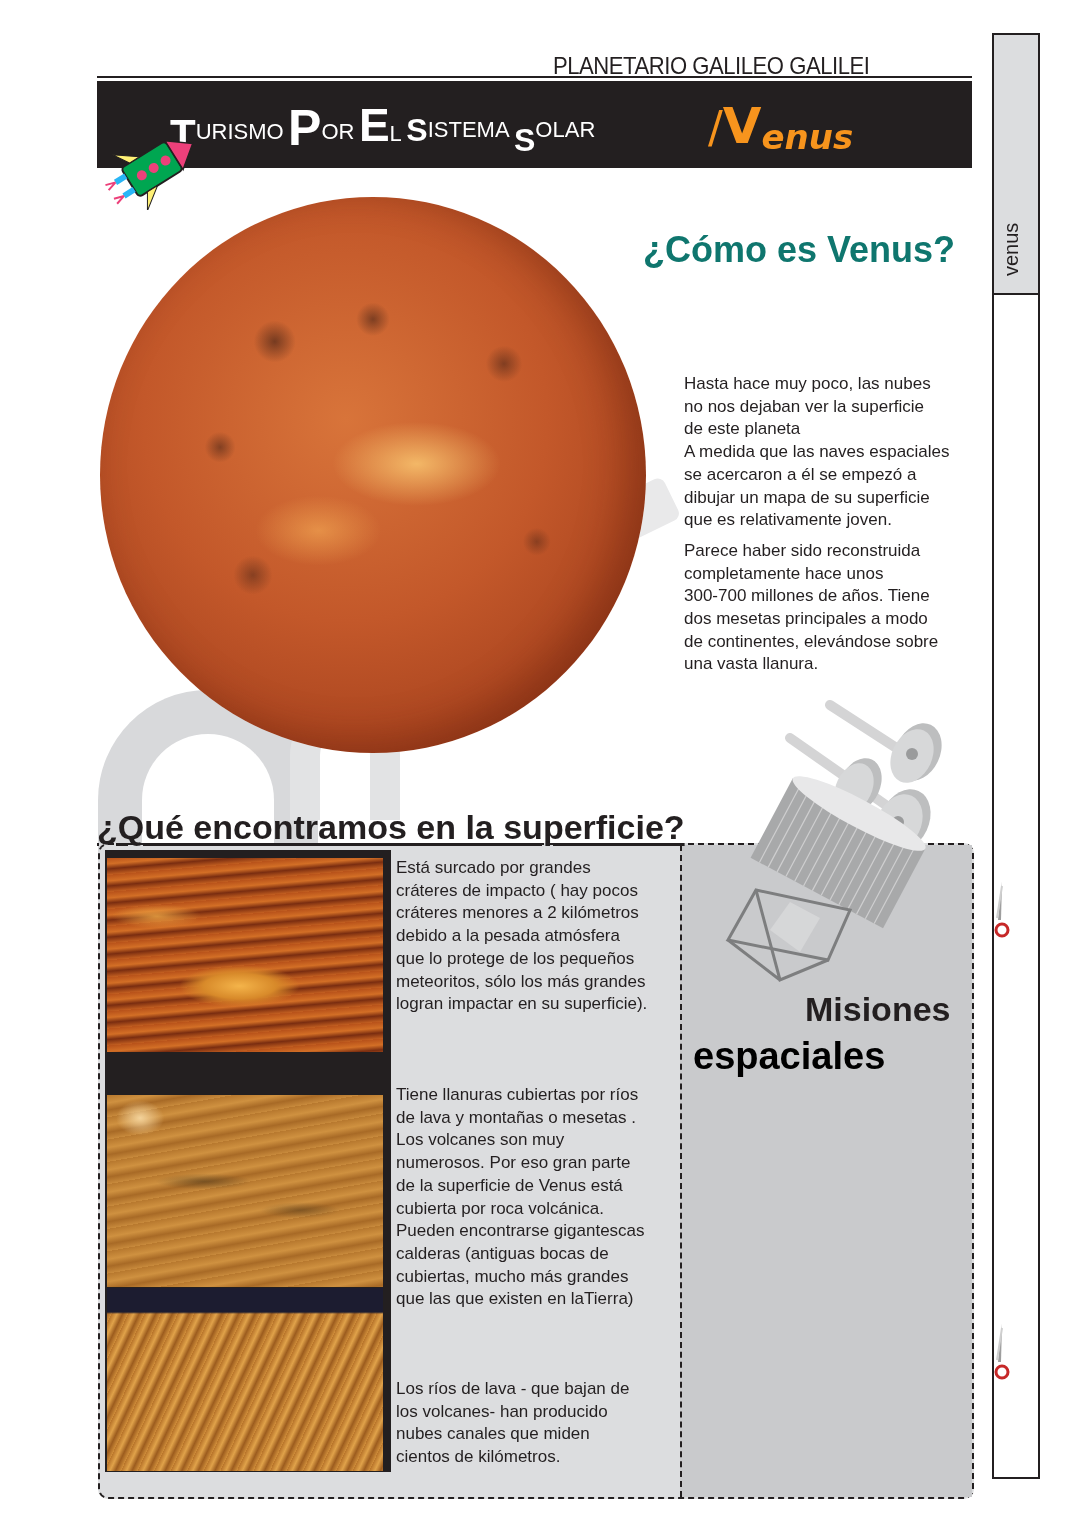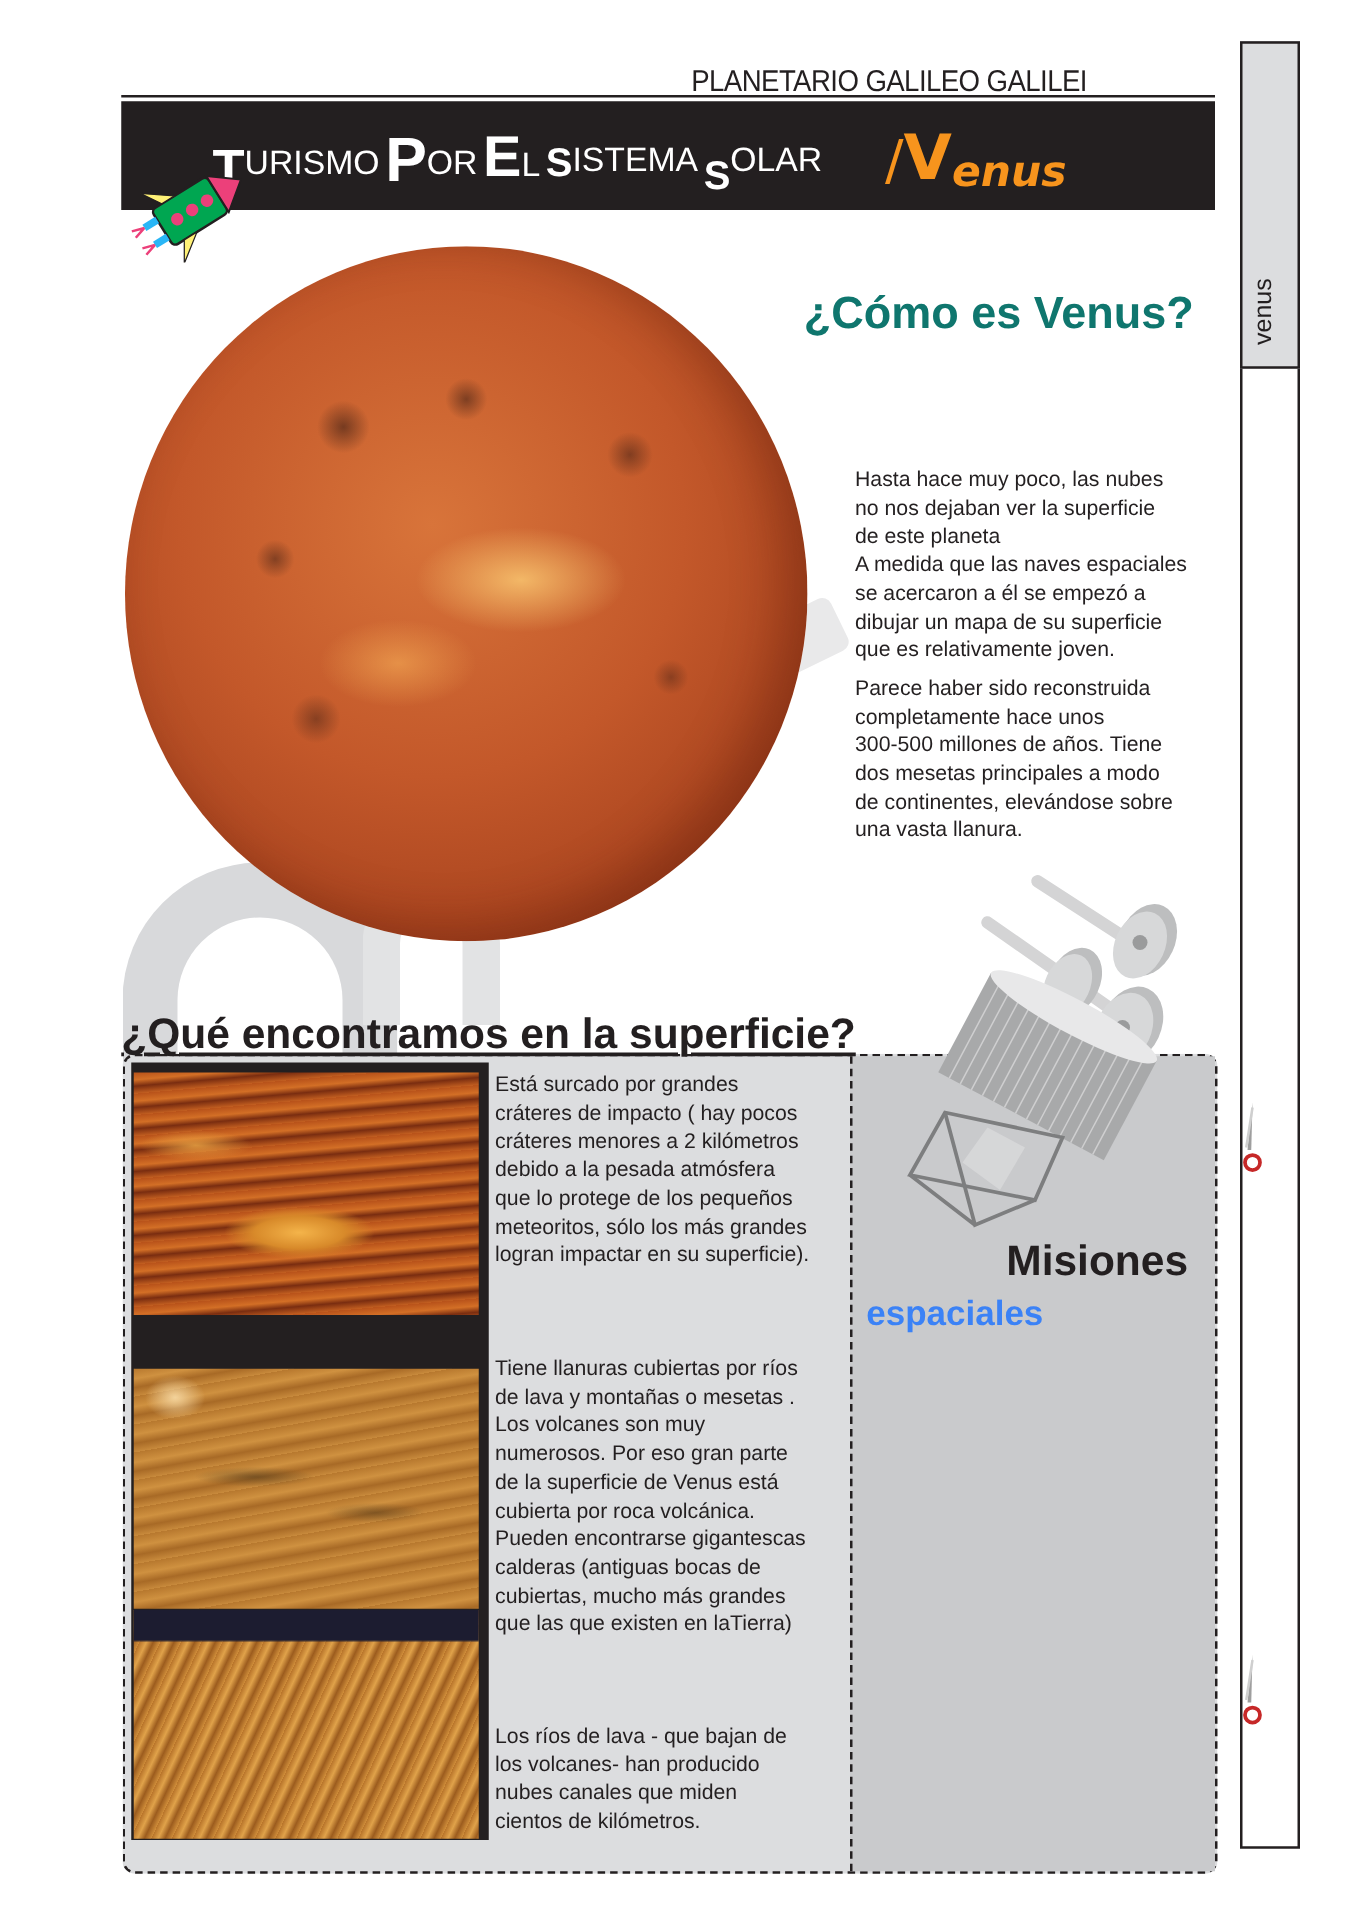--- a/index.html
+++ b/index.html
@@ -9,21 +9,21 @@
   .abs { position: absolute; }
 
   
   .org-title { left: 553px; top: 52px; font-size: 24px; letter-spacing: -0.5px; color: #231f20; font-family: "Liberation Sans", sans-serif; transform: scaleX(0.92); transform-origin: left top; }
   .rule { left: 97px; top: 76px; width: 875px; height: 2px; background: #231f20; }
   .banner { left: 97px; top: 81px; width: 875px; height: 87px; background: #231f20; }
   .banner-title { left: 170px; top: 95px; height: 60px; color: #ffffff; white-space: nowrap; font-family: "Liberation Sans", sans-serif; }
   .banner-title span { display: inline-block; }
   .bt-big { font-size: 42px; font-weight: bold; }
   .bt-mid { font-size: 32px; font-weight: bold; }
-  .bt-sm { font-size: 27px; margin-top: 20px; }
+  .bt-sm { font-size: 22px; margin-top: 20px; }
   .banner-planet { left: 708px; top: 97px; color: #f7941d; font-family: "DejaVu Sans", sans-serif; font-weight: bold; white-space: nowrap; }
 
   
   .tab-strip { left: 992px; top: 33px; width: 48px; height: 1446px; border: 2px solid #231f20; background: #ffffff; }
   .tab-label-box { left: 992px; top: 33px; width: 48px; height: 262px; border: 2px solid #231f20; background: #dcdddf; }
   .tab-label { left: 1000px; top: 220px; font-size: 20px; transform: rotate(-90deg); transform-origin: left top; white-space: nowrap; color: #231f20; top: 276px; }
 
   
   .planet { left: 100px; top: 197px; width: 546px; height: 556px; border-radius: 50%;
     background:
@@ -75,21 +75,21 @@
       linear-gradient(180deg, #1c1c30 0px, #1c1c30 24px, rgba(0,0,0,0) 26px),
       repeating-linear-gradient(115deg, #b8742a 0px, #e0a24a 5px, #9c5c1e 10px, #cf8d3a 15px);
   }
 
   .desc { position: absolute; left: 396px; width: 280px; font-size: 17px; line-height: 22.7px; color: #231f20; }
   .desc-1 { top: 857px; }
   .desc-2 { top: 1084px; }
   .desc-3 { top: 1378px; }
 
   .h-mis-1 { left: 805px; top: 990px; font-size: 34px; font-weight: bold; color: #231f20; white-space: nowrap; }
-  .h-mis-2 { left: 693px; top: 1035px; font-size: 28px; font-weight: bold; color: #3b82f6; white-space: nowrap; }
+  .h-mis-2 { left: 693px; top: 1035px; font-size: 38px; font-weight: bold; color: #000000; white-space: nowrap; }
 
   
   .sat { left: 700px; top: 690px; width: 260px; height: 330px; }
 
   .scissors { width: 20px; height: 70px; }
   .scissors-1 { left: 992px; top: 880px; }
   .scissors-2 { left: 992px; top: 1322px; }
 
   .rocket { left: 96px; top: 128px; width: 112px; height: 82px; }
 </style>
@@ -154,21 +154,21 @@
     <span>no nos dejaban  ver la superficie</span><br>
     <span>de este planeta</span><br>
     <span>A medida que las naves espaciales</span><br>
     <span>se acercaron a él se empezó a</span><br>
     <span>dibujar un mapa de su superficie</span><br>
     <span>que es  relativamente joven.</span>
   </p>
   <p>
     <span>Parece haber sido reconstruida</span><br>
     <span>completamente hace unos</span><br>
-    <span>300-500 millones de años. Tiene</span><br>
+    <span>300-700 millones de años. Tiene</span><br>
     <span>dos mesetas principales a modo</span><br>
     <span>de continentes, elevándose sobre</span><br>
     <span>una vasta llanura.</span>
   </p>
 </div>
 
 <div class="abs panel"></div>
 <div class="abs panel-right"></div>
 
 <svg class="abs sat" viewBox="0 0 260 330">

